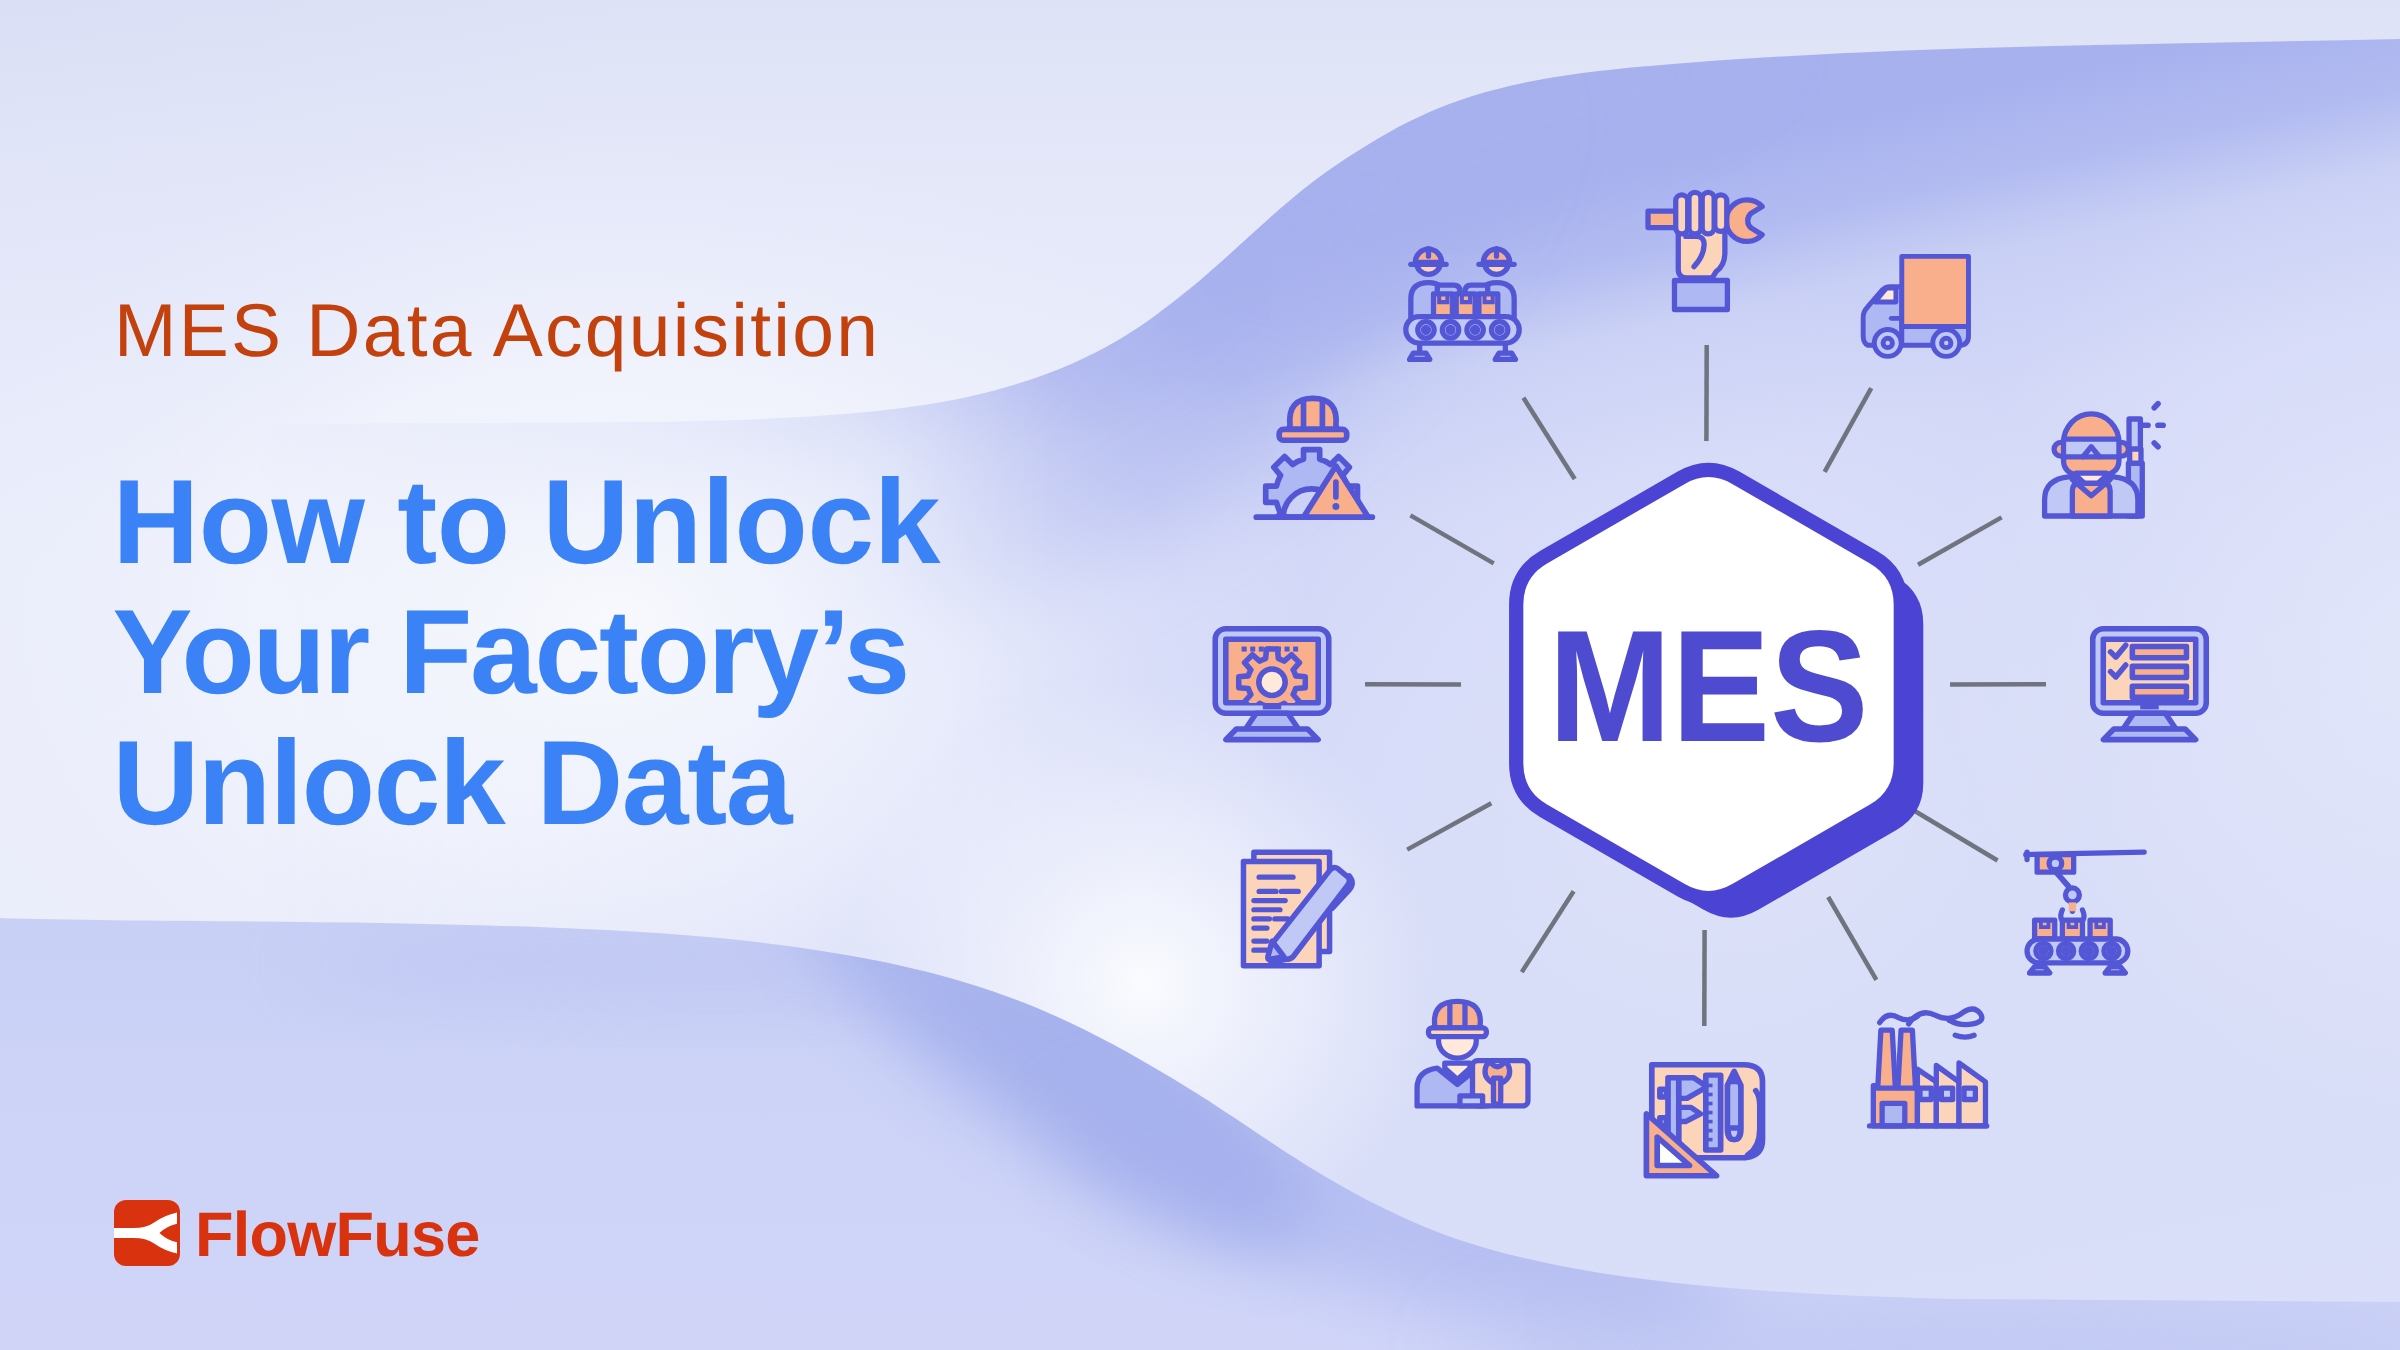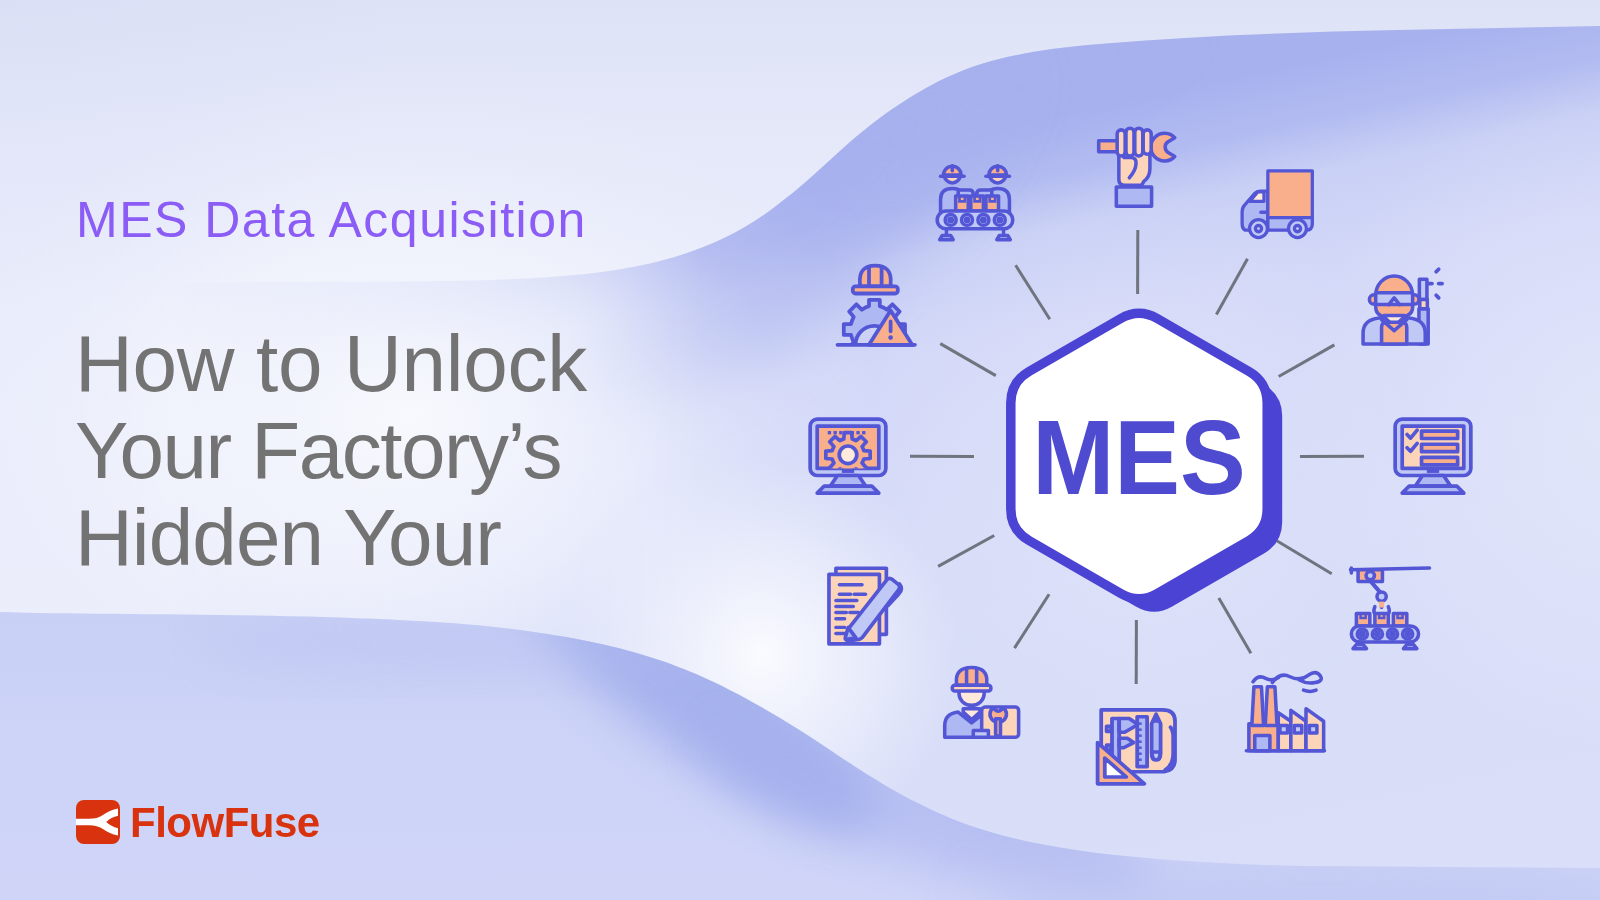--- a/index.html
+++ b/index.html
@@ -1,21 +1,21 @@
 <!DOCTYPE html>
 <html><head>
 <meta charset="utf-8">
 <style>
   html,body{margin:0;padding:0;}
   body{width:1600px;height:900px;overflow:hidden;font-family:"Liberation Sans",sans-serif;}
   #stage{position:relative;width:1600px;height:900px;overflow:hidden;}
   #bg{position:absolute;left:0;top:0;}
   #fg{position:absolute;left:0;top:0;}
-  .sub{position:absolute;left:76px;top:191px;font-size:50px;letter-spacing:1.5px;color:#8b5cf6;}
-  .title{position:absolute;left:75px;top:320px;font-size:80px;color:#737373;line-height:87px;}
+  .sub{position:absolute;left:76px;top:191px;font-size:50px;letter-spacing:1.5px;color:#c2410c;}
+  .title{position:absolute;left:75px;top:304px;font-size:80px;color:#3b82f6;line-height:87px;font-weight:bold;}
   .title .l1{letter-spacing:-0.3px;}
   .title .l2{letter-spacing:-1.5px;margin-left:0;}
   .title .l3{letter-spacing:-0.9px;}
 </style>
 </head>
 <body>
 <div id="stage">
 <svg id="bg" width="1600" height="900" viewBox="0 0 1600 900">
   <defs>
     <linearGradient id="baseg" x1="0" y1="0" x2="0" y2="900" gradientUnits="userSpaceOnUse">
@@ -104,21 +104,21 @@
 
     <ellipse cx="1320" cy="908" rx="340" ry="50" fill="#b9c3f1" opacity="0.6" filter="url(#blur30)"></ellipse>
     <ellipse cx="480" cy="644" rx="280" ry="30" fill="#b4bdf1" opacity="0.35" filter="url(#blur22)"></ellipse>
   </g>
 </svg>
 
 <div class="sub">MES Data Acquisition</div>
 <div class="title">
       <div class="l1">How to Unlock</div>
       <div class="l2">Your Factory’s</div>
-      <div class="l3">Hidden Your</div>
+      <div class="l3">Unlock Data</div>
     </div>
 
 <svg id="fg" width="1600" height="900" viewBox="0 0 1600 900">
   <style>
     .st{stroke:#5356d5;stroke-width:4.2;stroke-linejoin:round;stroke-linecap:round;}
     .nf{fill:none;}
     .lav{fill:#aeb8f2;} .lv2{fill:#c0c8f5;} .lv3{fill:#ccd2f7;}
     .pch{fill:#f9af8b;} .pc2{fill:#fcd4ba;} .pc3{fill:#fee9da;} .wht{fill:#fff;}
   </style>
   <g stroke="#6f747f" stroke-width="3" stroke-linecap="butt">

